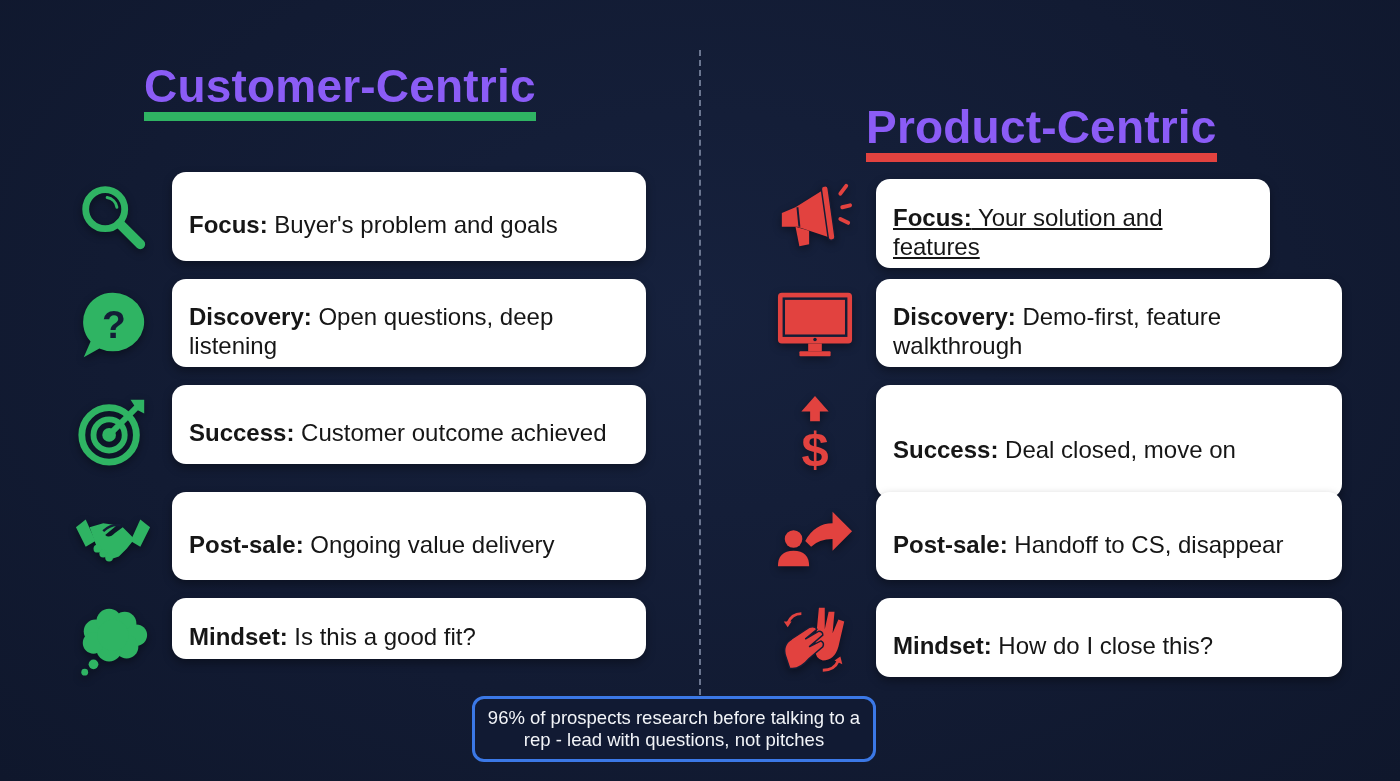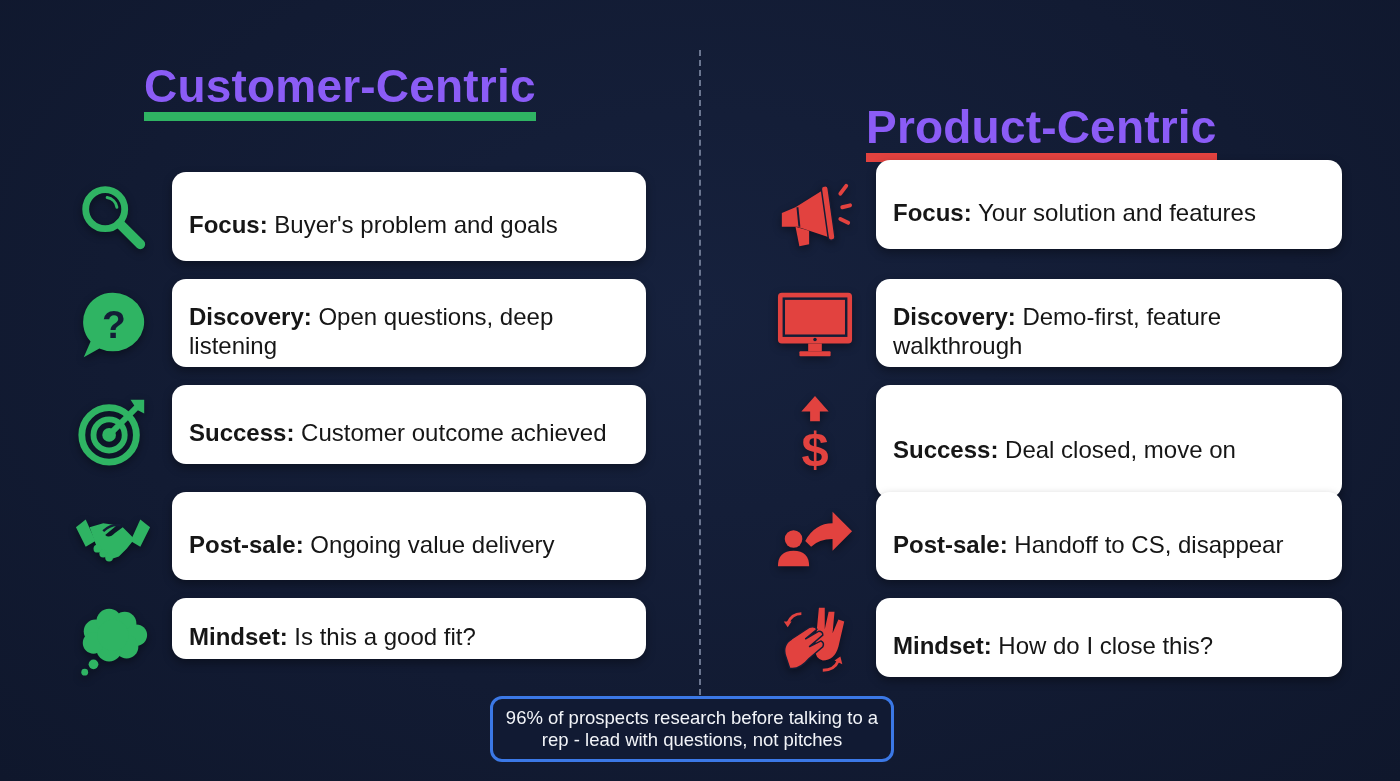--- a/index.html
+++ b/index.html
@@ -29,21 +29,21 @@
   .icon svg { width:78px; height:78px; filter: drop-shadow(0 3px 4px rgba(0,0,0,0.4)); }
   .card {
     position:absolute; background:#ffffff; border-radius:14px;
     box-shadow: 0 4px 10px rgba(0,0,0,0.35);
     display:flex; align-items:center;
     padding:16px 18px 0 17px; box-sizing:border-box;
     font-size:24px; color:#161616; line-height:29px;
   }
   .card b { font-weight:700; }
   .callout {
-    position:absolute; left:490px; top:696px; width:404px; height:66px; box-sizing:border-box;
+    position:absolute; left:472px; top:696px; width:404px; height:66px; box-sizing:border-box;
     border:3px solid #3b78e6; border-radius:12px; background:#111a33;
     color:#f2f4f8; font-size:18.5px; line-height:22px; text-align:center;
     display:flex; align-items:center; justify-content:center; padding:0 10px;
   }
 </style>
 </head>
 <body>
 
 <div class="heading" id="h-left">
   <span>Customer-Centric</span>
@@ -134,21 +134,21 @@
     <svg viewBox="0 0 80 80">
         <path d="M6 36 L20 30 L52 10 L58 62 L22 50 L6 50z" fill="#e2423f"></path>
         <rect x="50" y="8" width="7" height="56" rx="3" transform="rotate(-8 53 36)" fill="#e2423f" stroke="#131d36" stroke-width="1.5"></rect>
         <line x1="22" y1="30" x2="24" y2="50" stroke="#131d36" stroke-width="2"></line>
         <path d="M20 50 L34 54 L34 68 L24 70z" fill="#e2423f"></path>
         <line x1="66" y1="16" x2="72" y2="8" stroke="#e2423f" stroke-width="4" stroke-linecap="round"></line>
         <line x1="68" y1="30" x2="76" y2="28" stroke="#e2423f" stroke-width="4" stroke-linecap="round"></line>
         <line x1="66" y1="42" x2="74" y2="46" stroke="#e2423f" stroke-width="4" stroke-linecap="round"></line>
       </svg>
   </div>
-  <div class="card" style="left:876px; top:160px; width:466px; height:89px;">
+  <div class="card" style="left:876px; top:179px; width:394px; height:89px;text-decoration:underline;">
     <div><b>Focus:</b><span> Your solution and features</span></div>
   </div>
 
   <div class="icon" style="left:772px; top:281px;">
     <svg viewBox="0 0 80 80">
         <rect x="2" y="8" width="76" height="52" rx="4" fill="#e2423f"></rect>
         <rect x="8" y="14" width="64" height="38" fill="none" stroke="#131d36" stroke-width="2.5"></rect>
         <circle cx="40" cy="56" r="1.8" fill="#131d36"></circle>
         <rect x="33" y="60" width="14" height="8" fill="#e2423f"></rect>
         <rect x="24" y="68" width="32" height="5" rx="1" fill="#e2423f"></rect>

